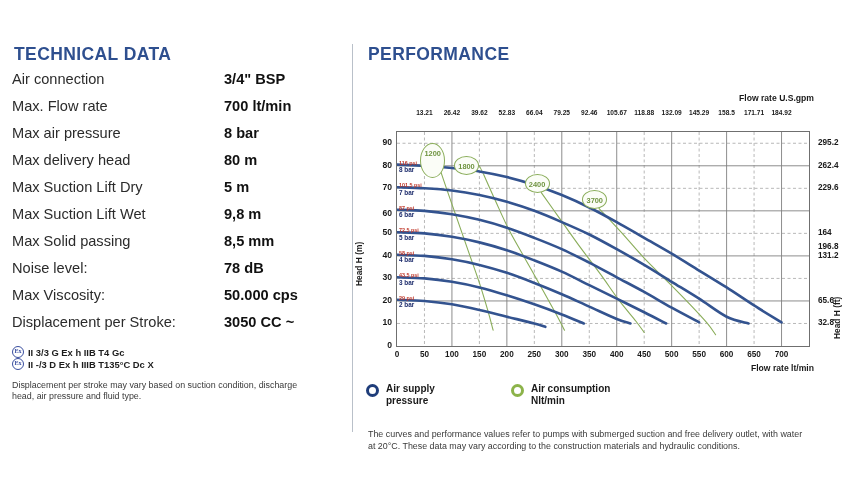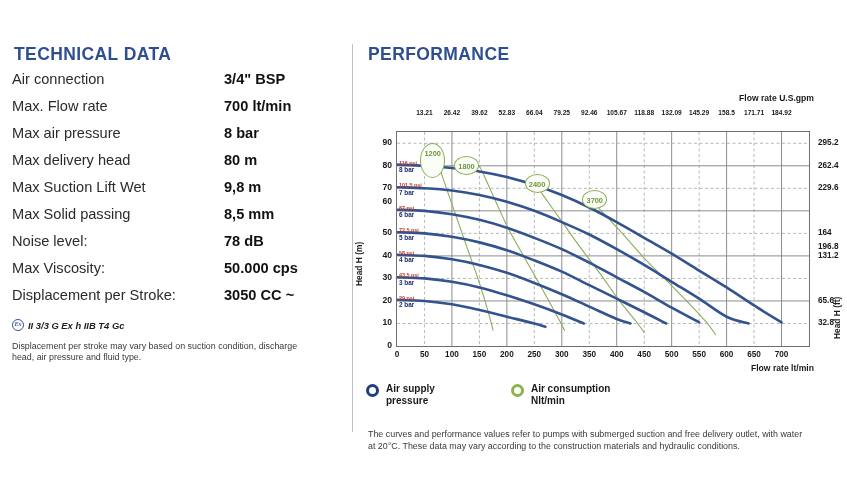--- a/index.html
+++ b/index.html
@@ -24,21 +24,21 @@
   }
   .spec-row{
     display:flex;align-items:baseline;height:27px;
   }
   .spec-label{
     width:212px;font-size:14.6px;color:#2b2b2b;font-weight:400;
   }
   .spec-value{
     font-size:14.6px;color:#111;font-weight:bold;white-space:nowrap;
   }
-  .atex{margin-top:5px;font-style:italic;}
+  .atex{margin-top:5px;}
   .atex-line{
     display:flex;align-items:center;gap:4px;font-size:9.4px;
     color:#1d1d1d;line-height:11px;font-weight:bold;
   }
   .ex-mark{
     display:inline-block;width:10px;height:10px;border-radius:50%;
     border:1px solid #3a4fa0;color:#3a4fa0;font-size:6.2px;
     line-height:8px;text-align:center;font-weight:bold;
     font-family:"Liberation Serif", serif;flex:0 0 auto;
   }
@@ -151,20 +151,24 @@
         </div>
         <div class="spec-row">
           <div class="spec-label">Max air pressure</div>
           <div class="spec-value">8 bar</div>
         </div>
         <div class="spec-row">
           <div class="spec-label">Max delivery head</div>
           <div class="spec-value">80 m</div>
         </div>
         <div class="spec-row">
+          <div class="spec-label">Max Suction Lift Dry</div>
+          <div class="spec-value">5 m</div>
+        </div>
+        <div class="spec-row">
           <div class="spec-label">Max Suction Lift Wet</div>
           <div class="spec-value">9,8 m</div>
         </div>
         <div class="spec-row">
           <div class="spec-label">Max Solid passing</div>
           <div class="spec-value">8,5 mm</div>
         </div>
         <div class="spec-row">
           <div class="spec-label">Noise level:</div>
           <div class="spec-value">78 dB</div>
@@ -175,20 +179,24 @@
         </div>
         <div class="spec-row">
           <div class="spec-label">Displacement per Stroke:</div>
           <div class="spec-value">3050 CC ~</div>
         </div>
       </div>
     <div class="atex" id="atex-list">
         <div class="atex-line">
           <span class="ex-mark">Ex</span>
           <span>II 3/3 G Ex h IIB T4 Gc</span>
+        </div>
+        <div class="atex-line">
+          <span class="ex-mark">Ex</span>
+          <span>II -/3 D Ex h IIIB T135°C Dc X</span>
         </div>
       </div>
     <div class="note">Displacement per stroke may vary based on suction condition, discharge head, air pressure and fluid type.</div>
   </div>
 
   <div class="panel-right">
     <div class="section-title">PERFORMANCE</div>
 
     <div class="chart-wrap">
       <div class="top-axis-title">Flow rate U.S.gpm</div>
@@ -209,21 +217,21 @@
           <span style="left: 385.533px;">184.92</span>
         </div>
 
       <div class="y-left" id="y-left">
           <span style="top: 219px;">0</span>
           <span style="top: 196.474px;">10</span>
           <span style="top: 173.947px;">20</span>
           <span style="top: 151.421px;">30</span>
           <span style="top: 128.895px;">40</span>
           <span style="top: 106.368px;">50</span>
-          <span style="top: 75px; margin-left: 16px;">60</span>
+          <span style="top: 87px; margin-left: 16px;">60</span>
           <span style="top: 61.3158px;">70</span>
           <span style="top: 38.7895px;">80</span>
           <span style="top: 16.2632px;">90</span>
         </div>
       <div class="y-left-title">Head H (m)</div>
 
       <div class="plot" id="plot">
         <svg id="plot-svg" width="412" height="214">
             <line x1="27.466666666666665" y1="0" x2="27.466666666666665" y2="214" stroke="#9a9a9a" stroke-width="0.7" stroke-dasharray="3,2.5"></line>
             <line x1="54.93333333333333" y1="0" x2="54.93333333333333" y2="214" stroke="#808080" stroke-width="0.9"></line>

